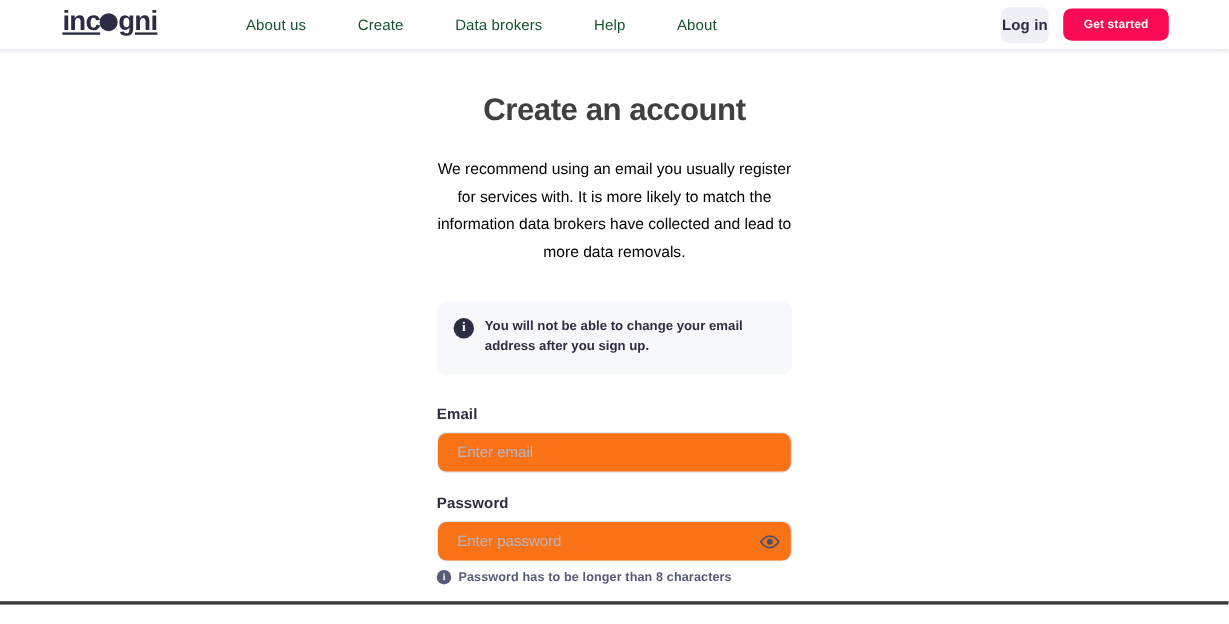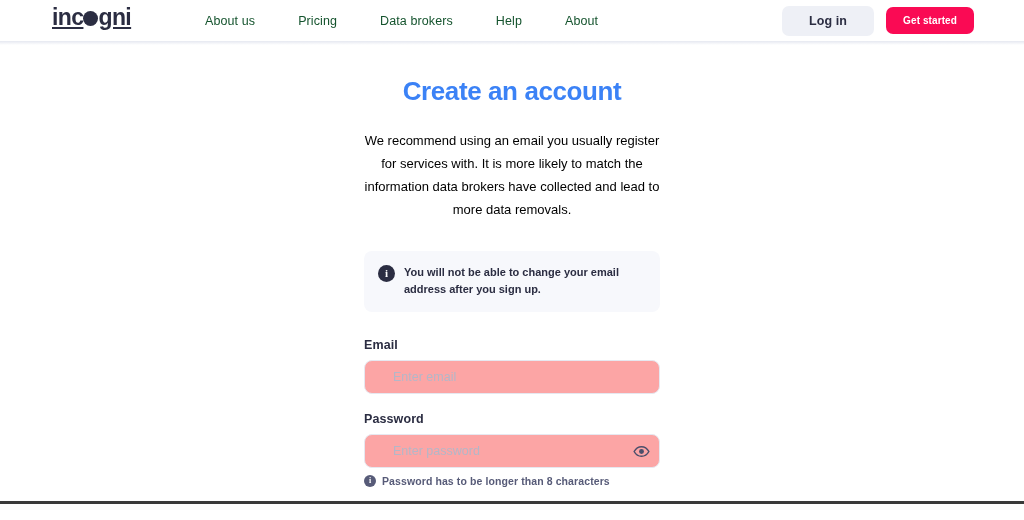--- a/index.html
+++ b/index.html
@@ -91,21 +91,21 @@
     align-items: center;
     gap: 12px;
   }
   .btn-login {
     background: #eef0f6;
     color: #2b2d42;
     border: none;
     border-radius: 7px;
     font-size: 12.5px;
     font-weight: 700;
-    padding: 8px 27px;
+    padding: 8px 1px;
     cursor: pointer;
     font-family: "Liberation Sans", sans-serif;
     letter-spacing: 0.1px;
   }
   .btn-getstarted {
     background: #fa0a54;
     color: #ffffff;
     border: none;
     border-radius: 7px;
     font-size: 10px;
@@ -127,21 +127,21 @@
 
   .form-wrap {
     width: 296px;
     margin: 0 auto;
     padding-top: 35px;
   }
 
   h1.page-title {
     font-size: 26px;
     font-weight: 700;
-    color: #3b82f6;
+    color: #404040;
     text-align: center;
     letter-spacing: -0.4px;
     line-height: 1.2;
     white-space: nowrap;
     margin-left: -12px;
     margin-right: -12px;
   }
 
   p.page-intro {
     margin-top: 22px;
@@ -198,22 +198,22 @@
 
   .input-shell {
     position: relative;
     width: 100%;
   }
   input.text-input {
     width: 100%;
     height: 34px;
     border: 1px solid #e6e8f0;
     border-radius: 8px;
-    background: #fca5a5;
-    padding: 0 28px;
+    background: #f97316;
+    padding: 0 16px;
     font-size: 12.5px;
     color: #2b2d42;
     font-family: "Liberation Sans", sans-serif;
     outline: none;
   }
   input.text-input::placeholder { color: #b3b7c8; }
   input.has-icon { padding-right: 38px; }
 
   .eye-toggle {
     position: absolute;
@@ -277,21 +277,21 @@
   <header id="site-header">
 
     <a class="brand" href="#">
       <span>inc</span>
         <span class="brand-dot"></span>
         <span>gni</span>
     </a>
 
     <nav class="main-nav">
       <a href="#">About us</a>
-      <a href="#">Pricing</a>
+      <a href="#">Create</a>
       <a href="#">Data brokers</a>
       <a href="#">Help</a>
       <a href="#">About</a>
     </nav>
 
     <div class="header-actions">
       <button class="btn-login">Log in</button>
       <button class="btn-getstarted">Get started</button>
     </div>
 

